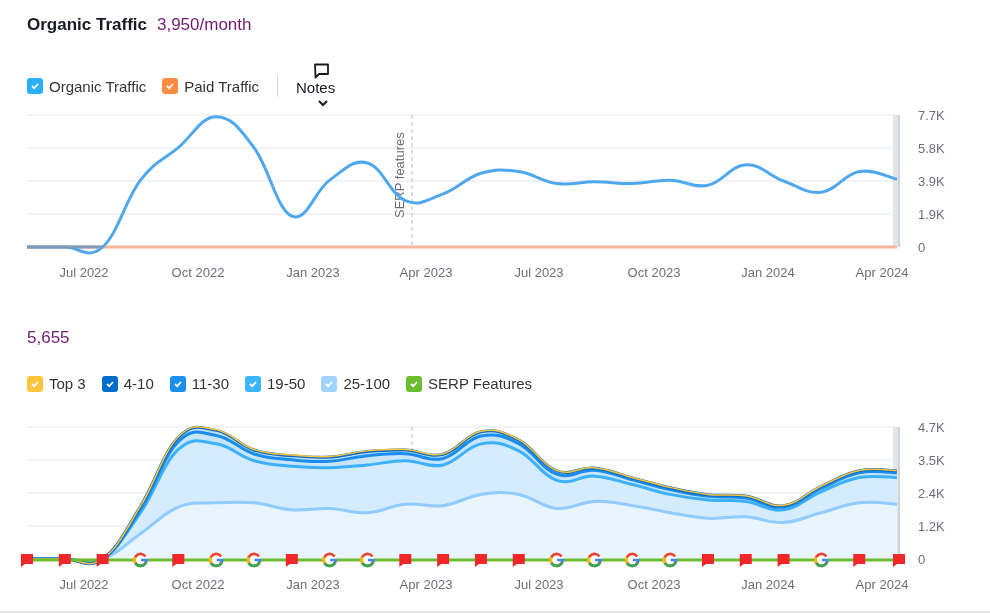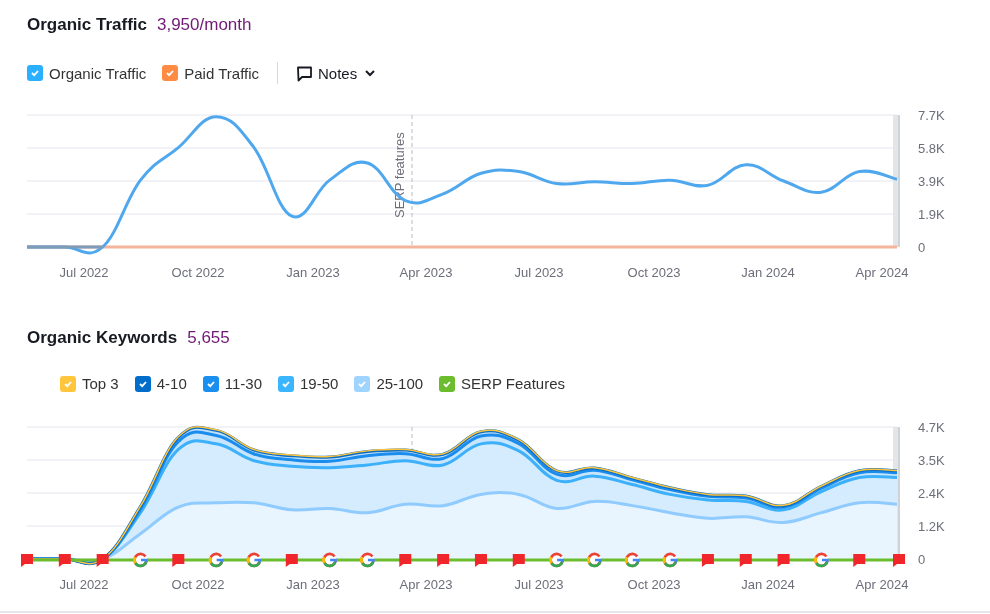--- a/index.html
+++ b/index.html
@@ -5,21 +5,21 @@
   html,body{margin:0;padding:0;background:#fff;}
   body{width:990px;height:614px;position:relative;overflow:hidden;font-family:"Liberation Sans","DejaVu Sans",sans-serif;color:#171a22;}
   .title-row{position:absolute;left:27px;display:flex;align-items:baseline;gap:10px;}
   .title{font-weight:bold;font-size:17px;color:#171a22;}
   .metric{font-size:17px;color:#701a75;}
   .legend{position:absolute;left:27px;display:flex;align-items:center;font-size:15px;color:#333;}
   .legend-item{display:flex;align-items:center;margin-right:16px;cursor:pointer;}
   .cb{width:16px;height:16px;border-radius:3px;display:inline-flex;align-items:center;justify-content:center;margin-right:6px;}
   .cb svg{width:10px;height:10px;}
   .sep{width:1px;height:22px;background:#d6d8de;margin:0 18px 0 2px;}
-  .notes{display:flex;align-items:center;cursor:pointer;color:#171a22;}
+  .notes{display:flex;align-items:flex-end;cursor:pointer;color:#171a22;flex-direction:column;}
   .notes svg{margin-right:5px;}
   svg.chart{position:absolute;left:0;}
   .axis-label{font-size:13px;fill:#6c6e79;font-family:"Liberation Sans","DejaVu Sans",sans-serif;}
   .bottom-line{position:absolute;left:0;top:611px;width:990px;height:2px;background:#e4e6eb;}
 </style>
 </head>
 <body>
 
 <div class="title-row" style="top:15px;">
   <span class="title">Organic Traffic</span>
@@ -101,25 +101,24 @@
     <circle cx="670.11" cy="180.14285714285717" r="0" fill="#4fa8ee"></circle>
     <circle cx="707.9399999999999" cy="185.28571428571428" r="0" fill="#4fa8ee"></circle>
     <circle cx="745.77" cy="164.71428571428572" r="0" fill="#4fa8ee"></circle>
     <circle cx="783.5999999999999" cy="181" r="0" fill="#4fa8ee"></circle>
     <circle cx="821.43" cy="192.14285714285714" r="0" fill="#4fa8ee"></circle>
     <circle cx="859.26" cy="171.57142857142856" r="0" fill="#4fa8ee"></circle>
     <circle cx="897" cy="179.28571428571428" r="0" fill="#4fa8ee"></circle>
   </svg>
 
 <div class="title-row" style="top:328px;">
-  <span class="title">Organic Keywords</span>
   <span class="metric">5,655</span>
 </div>
 
-<div class="legend" id="kw-legend" style="top:375px;margin-left:33px;">
+<div class="legend" id="kw-legend" style="top:375px;">
     <label class="legend-item">
       <span class="cb" style="background:#ffc53d">
         <svg viewBox="0 0 10 10">
           <path d="M2 5 L4.2 7.2 L8 3" stroke="#fff" stroke-width="1.8" fill="none"></path>
         </svg>
       </span>
       <span>Top 3</span>
     </label>
     <label class="legend-item">
       <span class="cb" style="background:#006dca">

